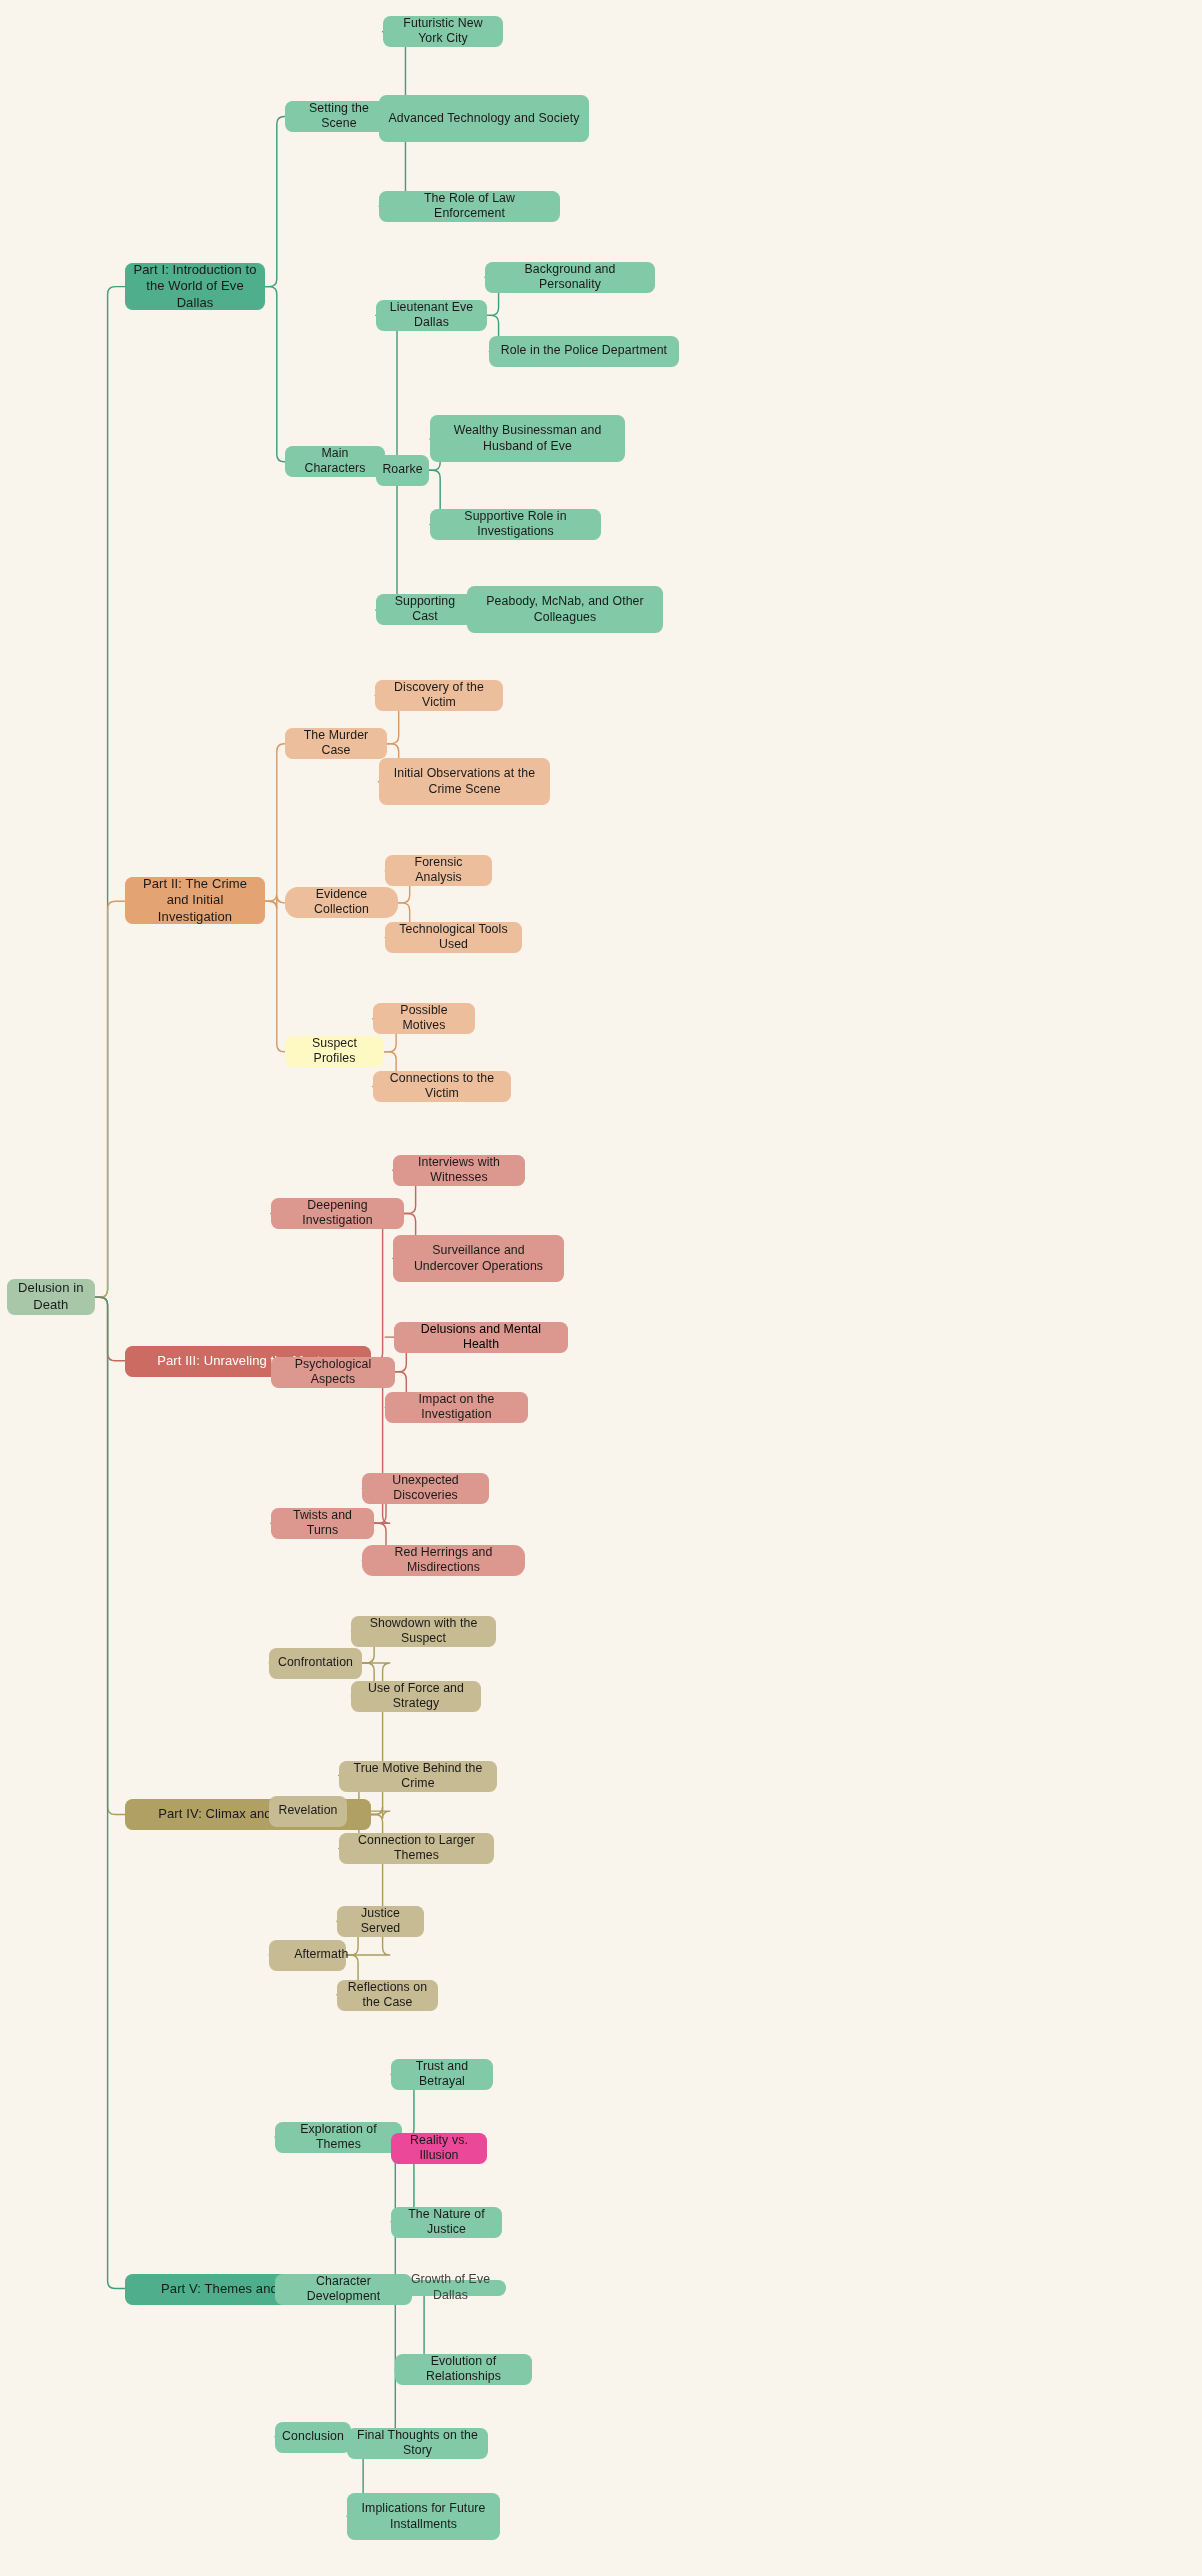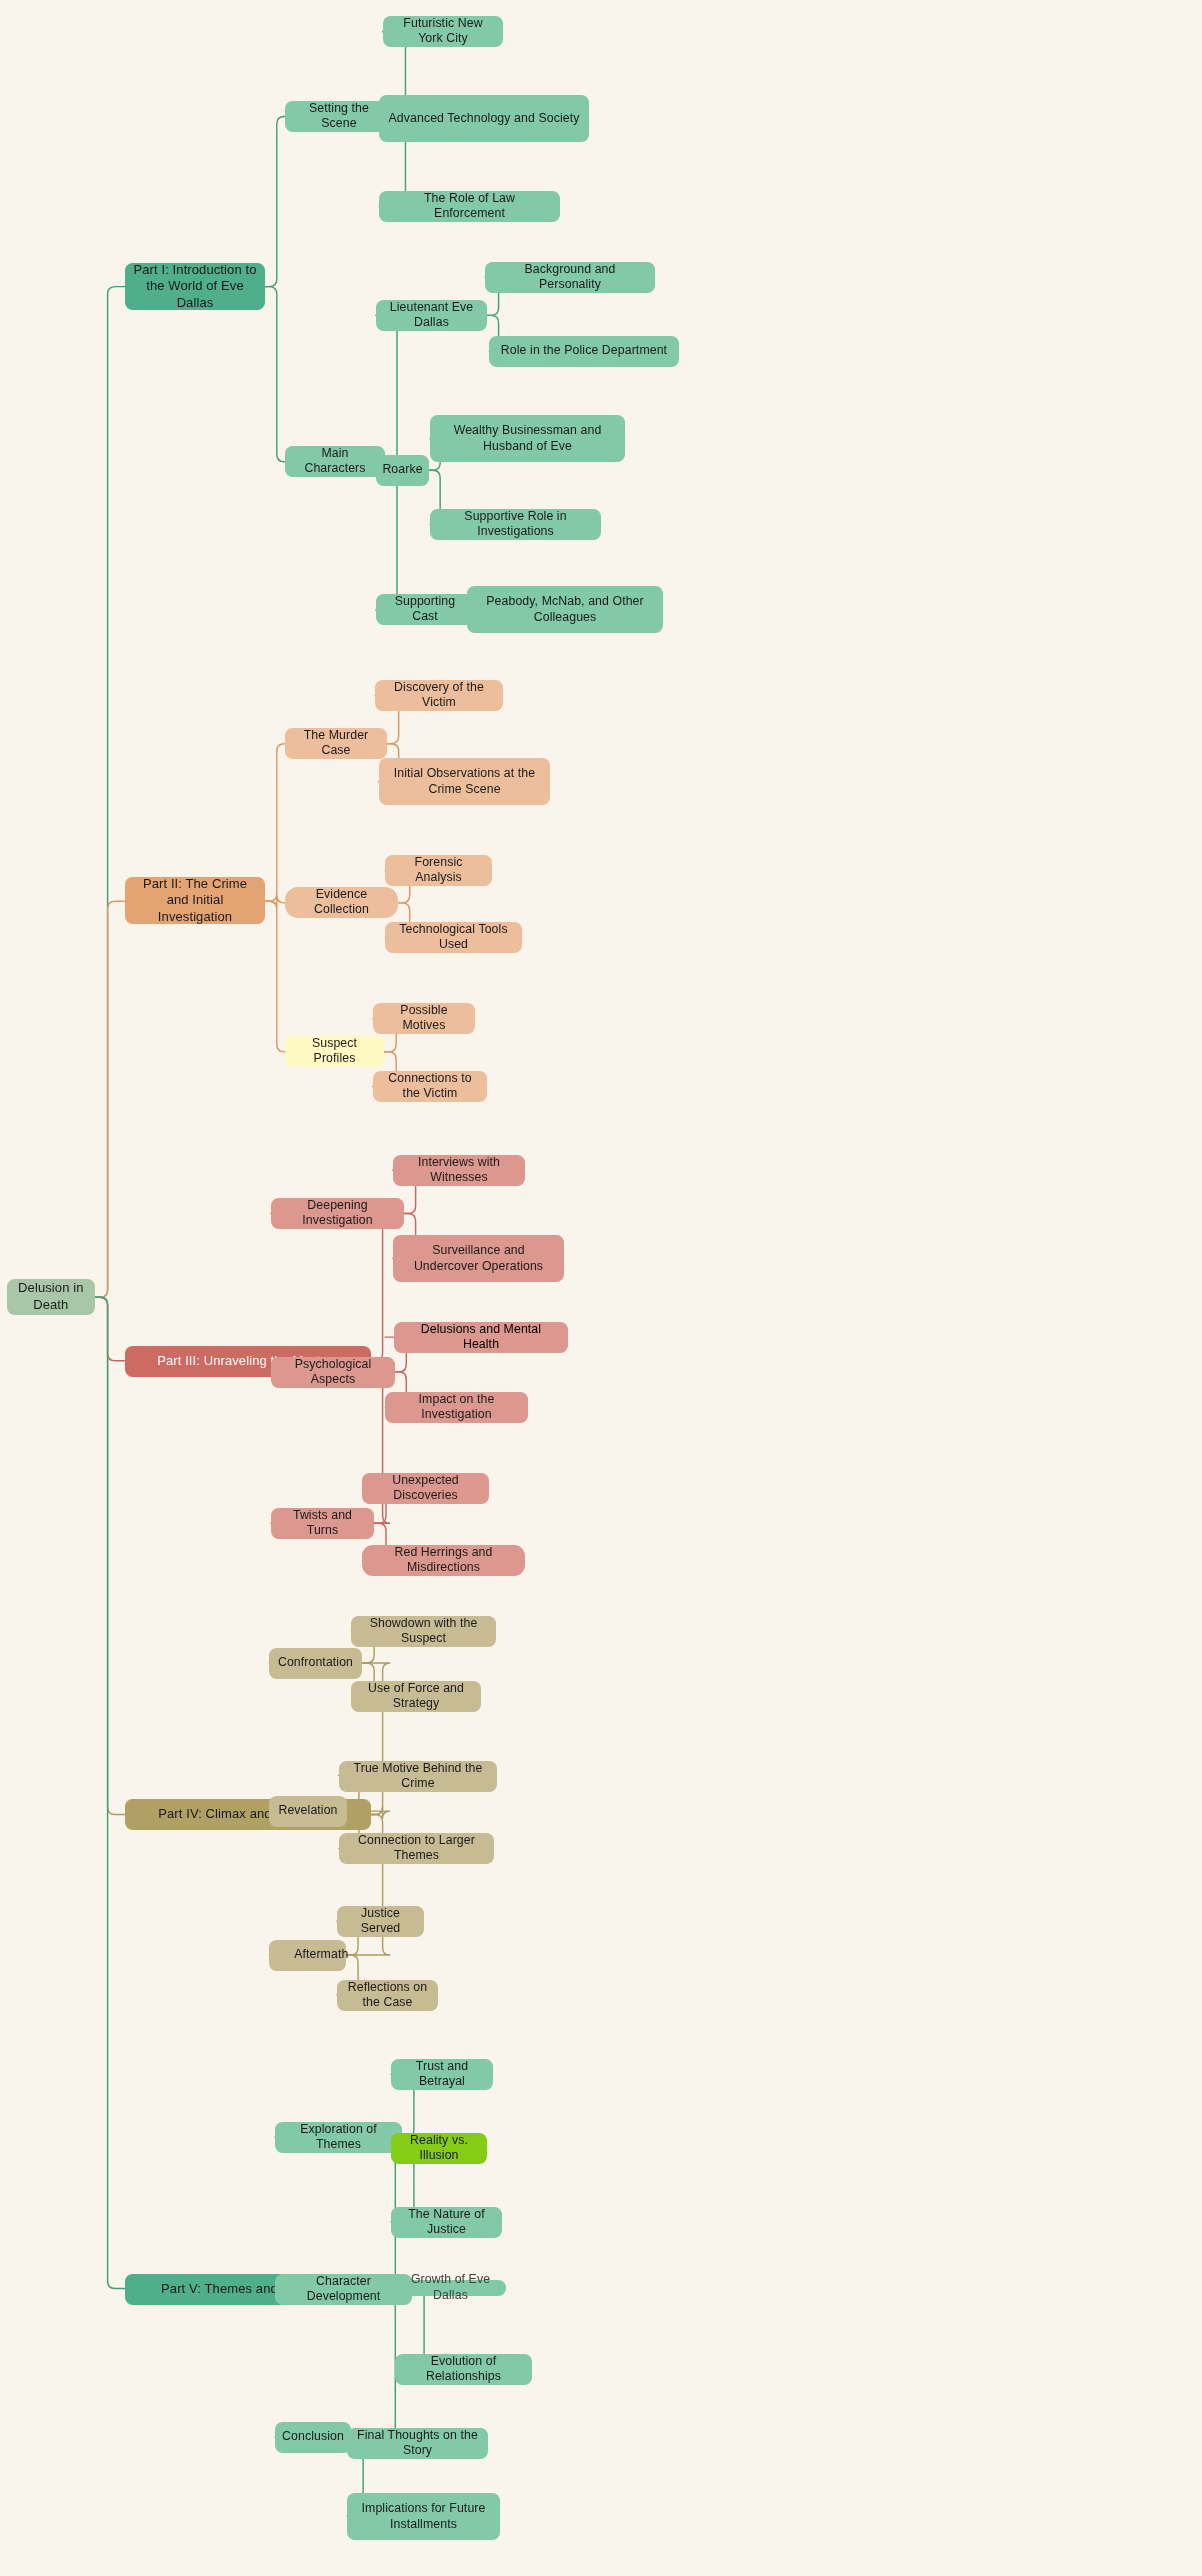--- a/index.html
+++ b/index.html
@@ -154,21 +154,21 @@
     </div>
     <div class="node n-l3" style="left: 385px; top: 922px; width: 137px; height: 30.5px; background: rgb(237, 190, 155); color: rgb(26, 26, 26);">
       <span>Technological Tools Used</span>
     </div>
     <div class="node n-l2" style="left: 285px; top: 1036px; width: 99px; height: 30.5px; background: #fef9c3; color: rgb(26, 26, 26);">
       <span>Suspect Profiles</span>
     </div>
     <div class="node n-l3" style="left: 373px; top: 1003px; width: 102px; height: 30.5px; background: rgb(237, 190, 155); color: rgb(26, 26, 26);">
       <span>Possible Motives</span>
     </div>
-    <div class="node n-l3" style="left: 373px; top: 1071px; width: 114px; height: 30.5px; background: rgb(237, 190, 155); color: rgb(26, 26, 26);">
+    <div class="node n-l3" style="left: 373px; top: 1071px; width: 138px; height: 30.5px; background: rgb(237, 190, 155); color: rgb(26, 26, 26);">
       <span>Connections to the Victim</span>
     </div>
     <div class="node n-l1" style="left: 125px; top: 1346px; width: 246px; height: 30.5px; background: rgb(204, 107, 97); color: rgb(255, 255, 255);">
       <span>Part III: Unraveling the Mystery</span>
     </div>
     <div class="node n-l2" style="left: 271px; top: 1198px; width: 133px; height: 30.5px; background: rgb(220, 151, 143); color: rgb(26, 26, 26);">
       <span>Deepening Investigation</span>
     </div>
     <div class="node n-l3" style="left: 393px; top: 1155px; width: 132px; height: 30.5px; background: rgb(220, 151, 143); color: rgb(26, 26, 26);">
       <span>Interviews with Witnesses</span>
@@ -226,21 +226,21 @@
     </div>
     <div class="node n-l1" style="left: 125px; top: 2274px; width: 258px; height: 30.5px; background: rgb(79, 174, 139); color: rgb(26, 26, 26);">
       <span>Part V: Themes and Reflections</span>
     </div>
     <div class="node n-l2" style="left: 275px; top: 2122px; width: 127px; height: 30.5px; background: rgb(130, 201, 168); color: rgb(26, 26, 26);">
       <span>Exploration of Themes</span>
     </div>
     <div class="node n-l3" style="left: 391px; top: 2059px; width: 102px; height: 30.5px; background: rgb(130, 201, 168); color: rgb(26, 26, 26);">
       <span>Trust and Betrayal</span>
     </div>
-    <div class="node n-l3" style="left: 391px; top: 2133px; width: 96px; height: 30.5px; background: #84cc16; color: rgb(26, 26, 26);">
+    <div class="node n-l3" style="left: 391px; top: 2133px; width: 96px; height: 30.5px; background: #ec4899; color: rgb(26, 26, 26);">
       <span>Reality vs. Illusion</span>
     </div>
     <div class="node n-l3" style="left: 391px; top: 2207px; width: 111px; height: 30.5px; background: rgb(130, 201, 168); color: rgb(26, 26, 26);">
       <span>The Nature of Justice</span>
     </div>
     <div class="node n-l2" style="left: 275px; top: 2274px; width: 137px; height: 30.5px; background: rgb(130, 201, 168); color: rgb(26, 26, 26);">
       <span>Character Development</span>
     </div>
     <div class="node n-l3" style="left: 395px; top: 2280px; width: 111px; height: 16px; background: rgb(130, 201, 168); color: #404040;">
       <span>Growth of Eve Dallas</span>

